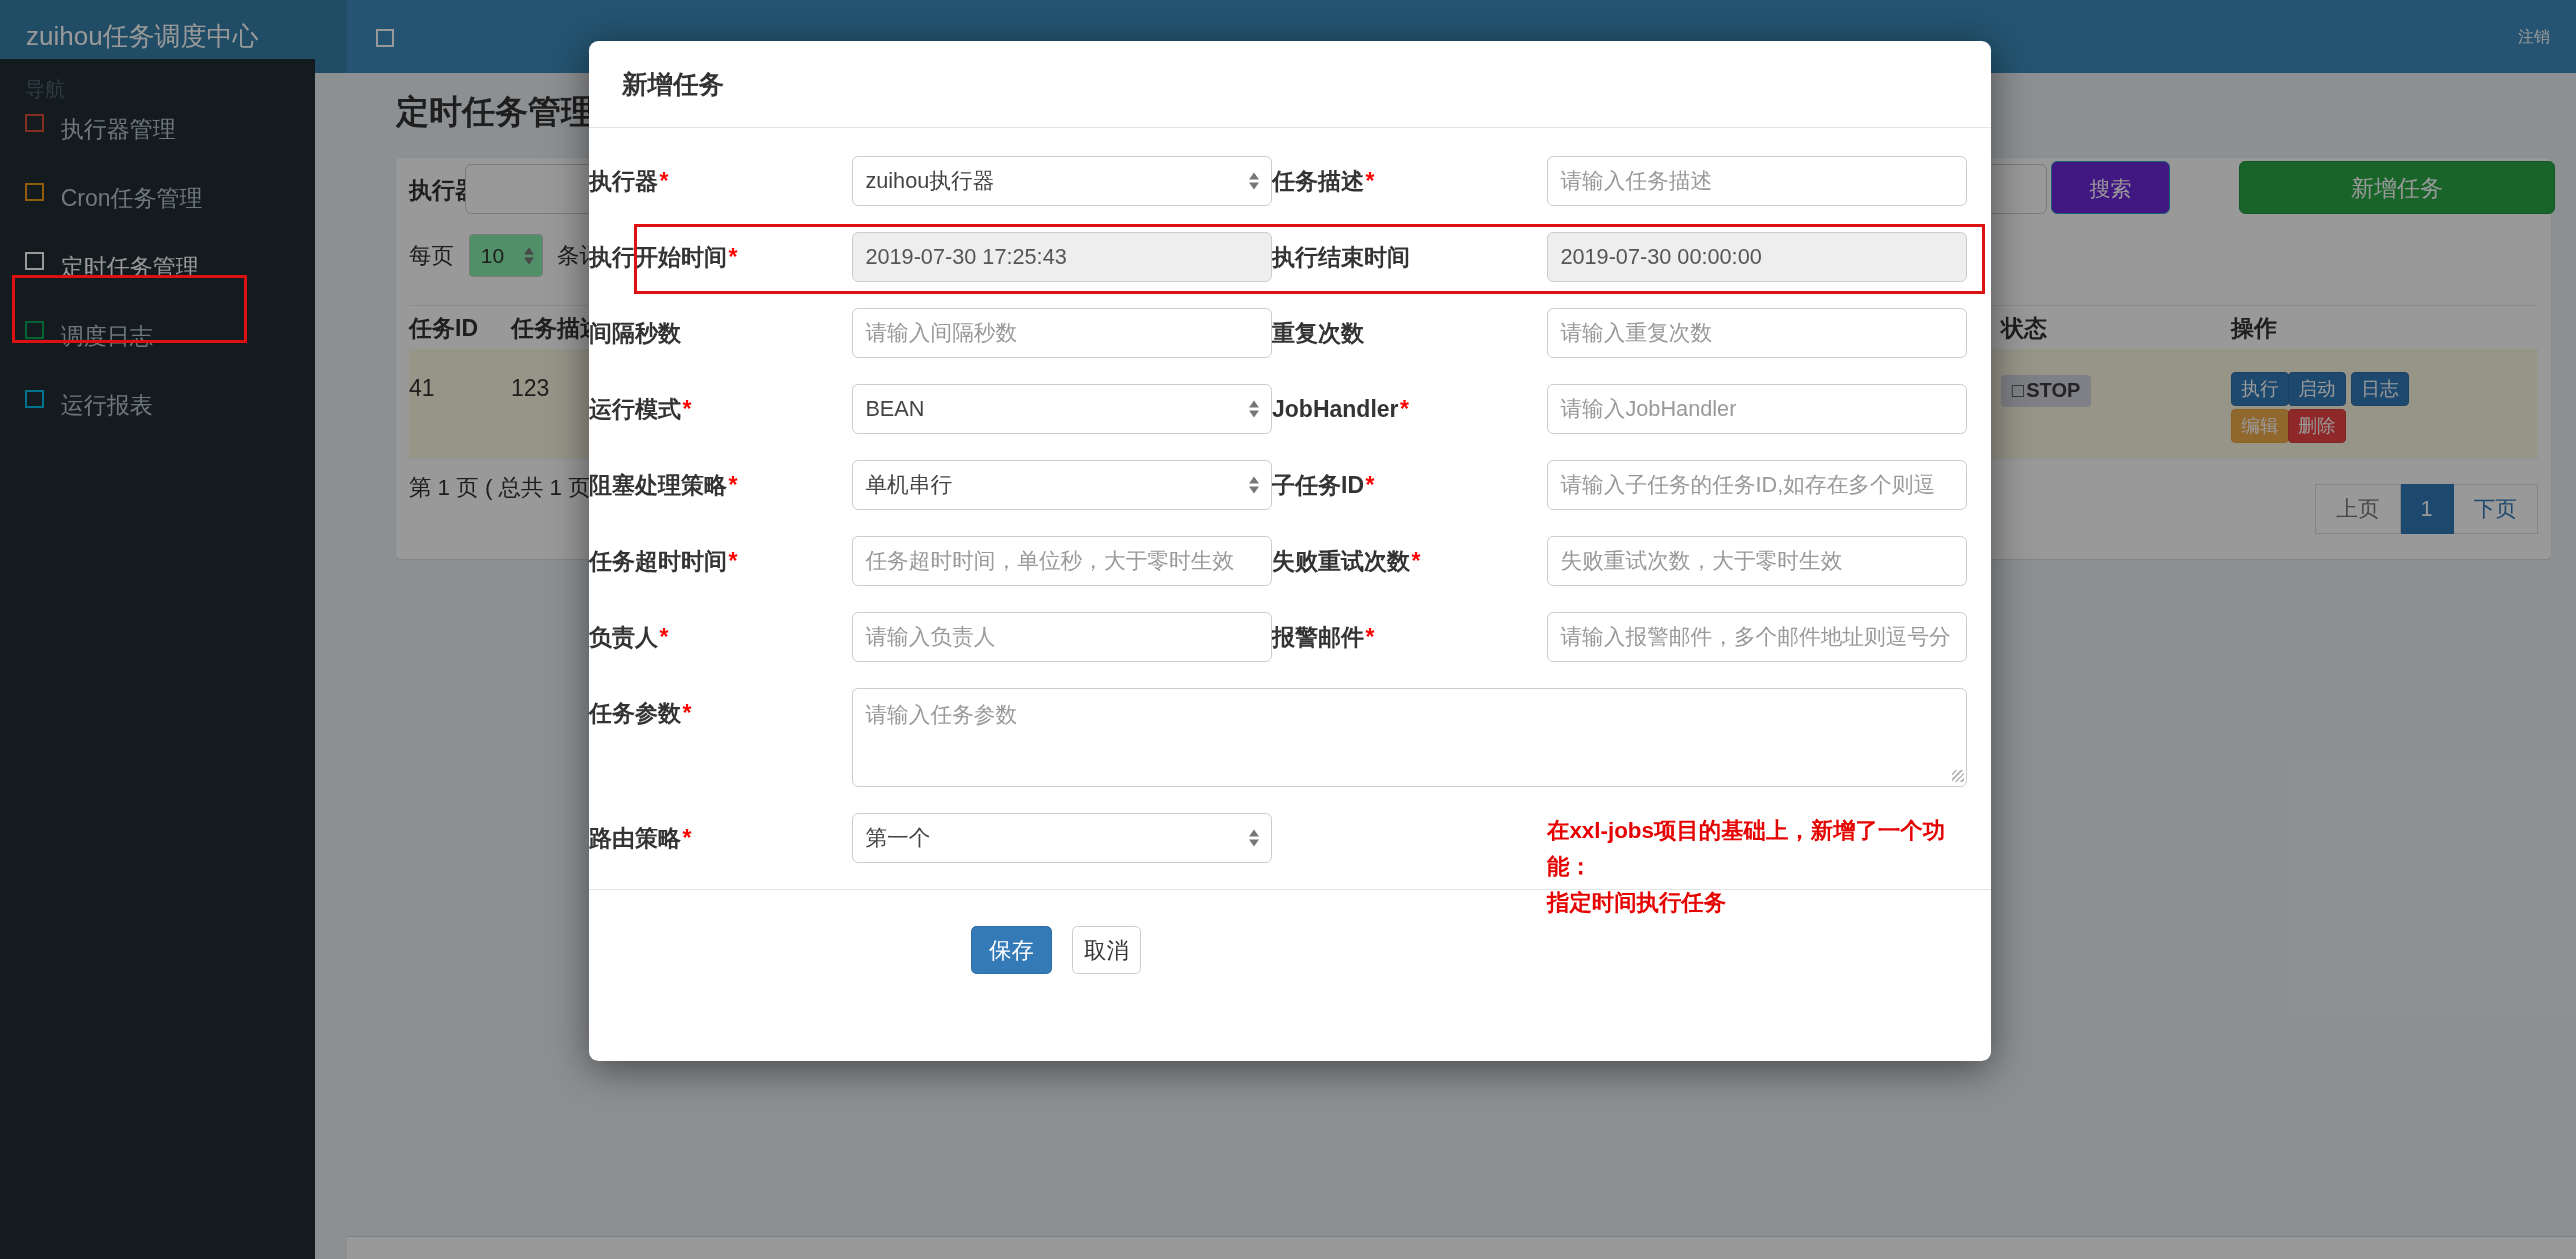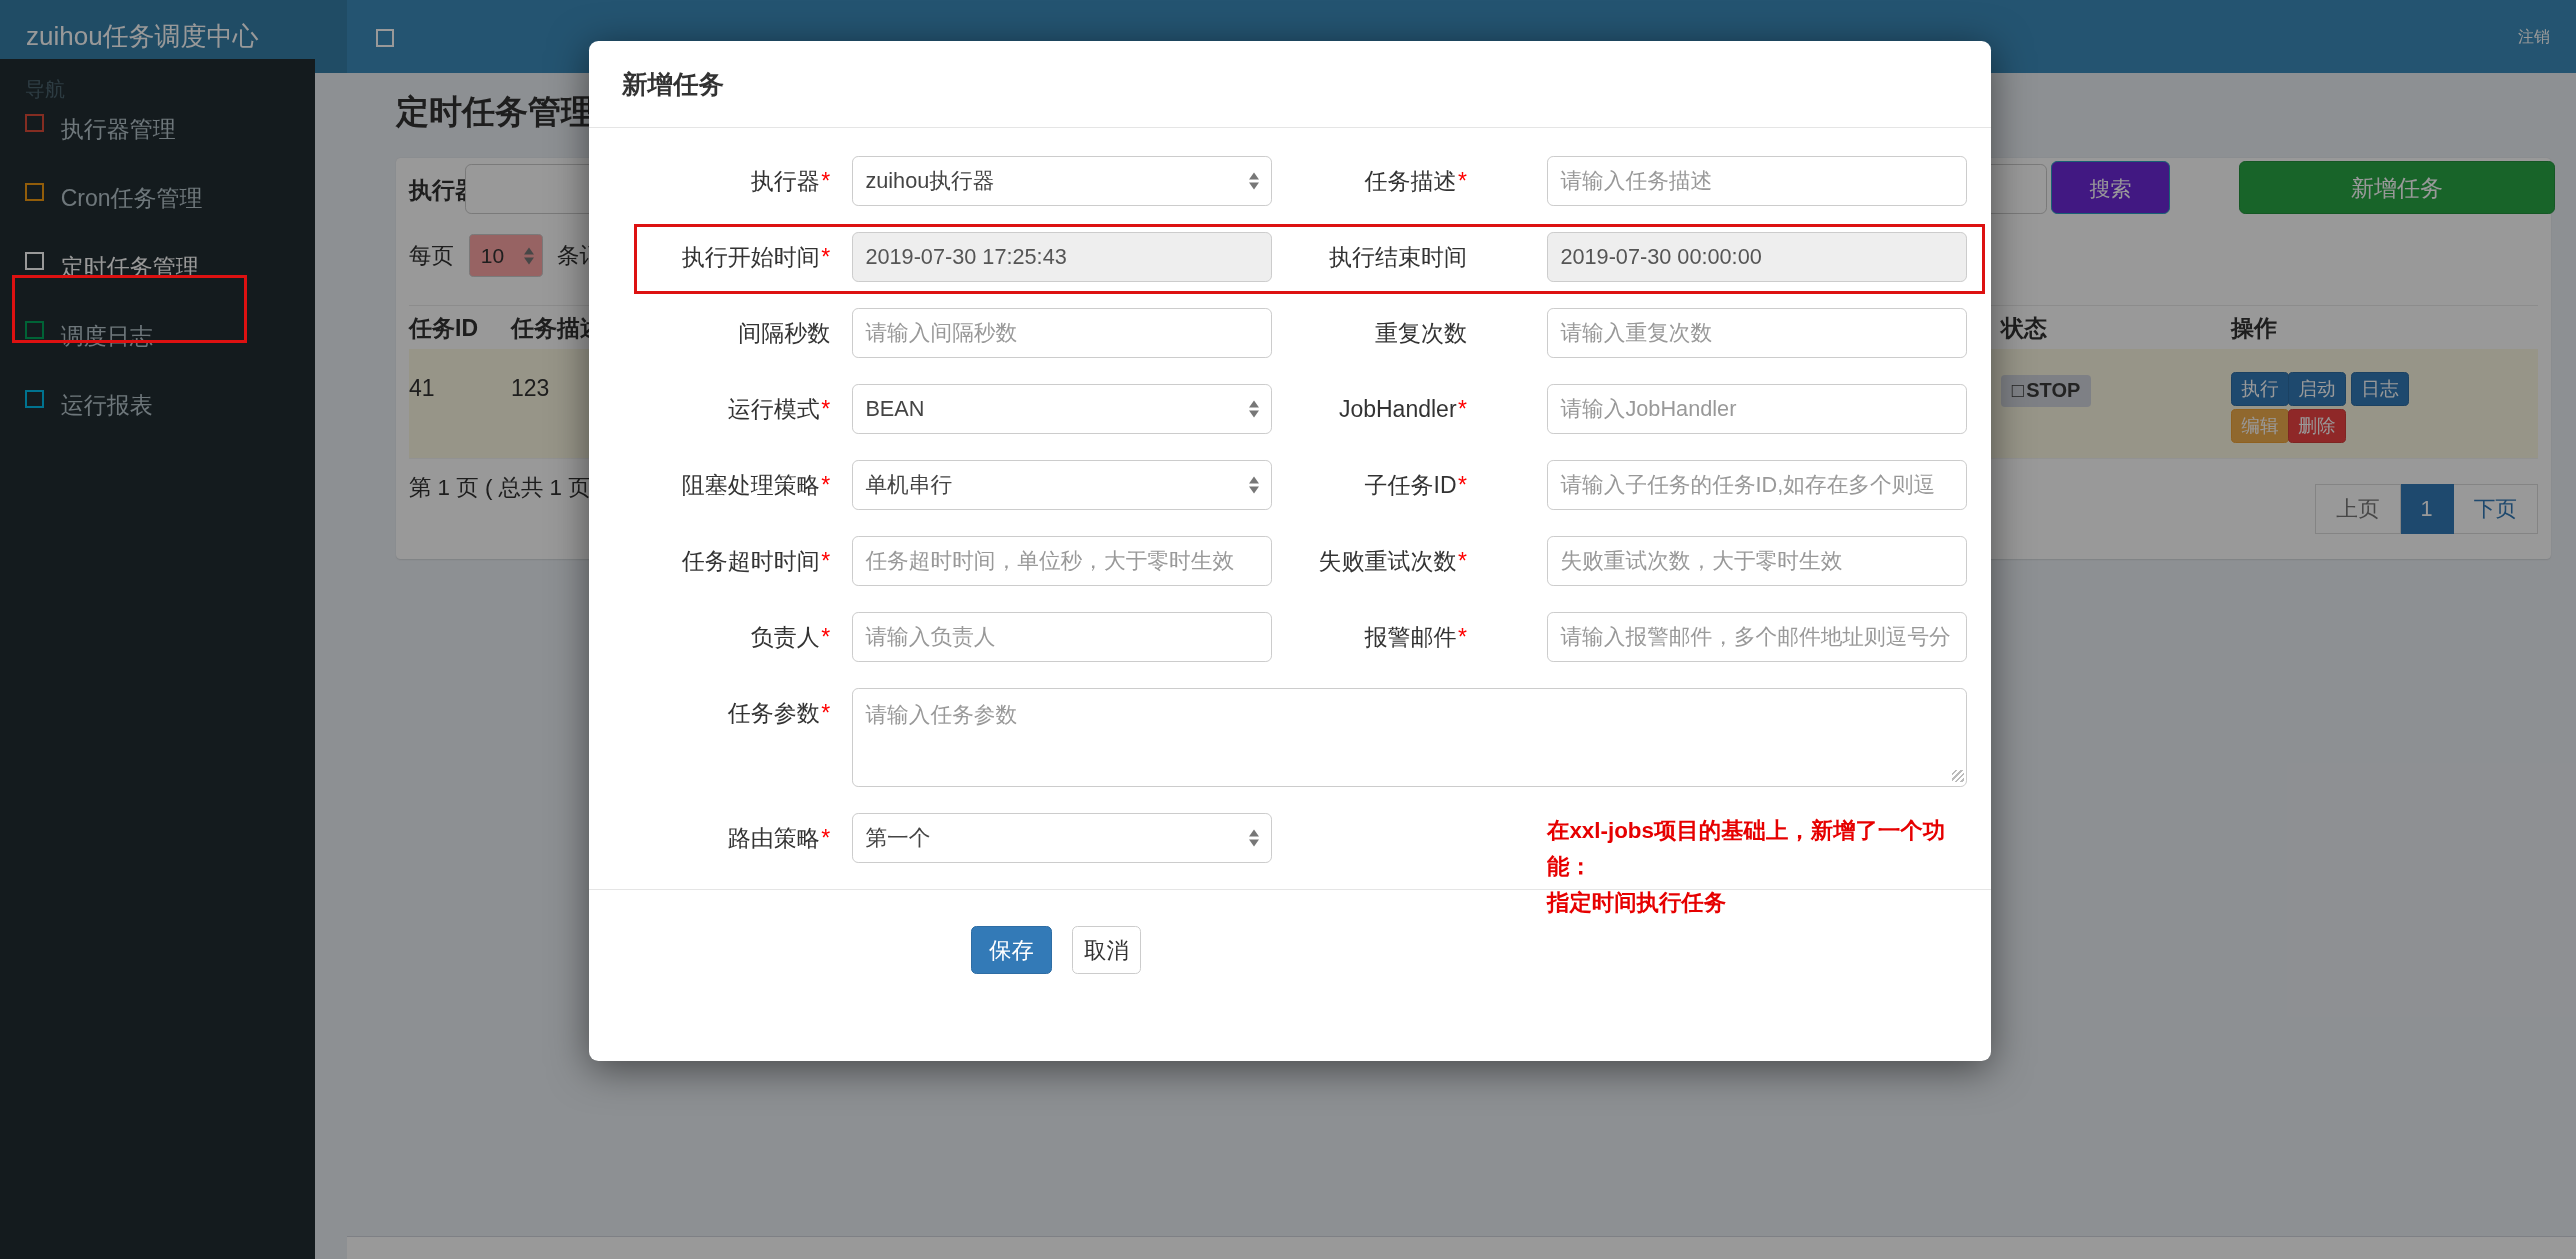--- a/index.html
+++ b/index.html
@@ -30,21 +30,21 @@
   .box{position:absolute;left:49px;top:85px;right:25px;height:401px;background:#fff;border-radius:4.6px;box-shadow:0 0.8px 1.5px rgba(0,0,0,.1)}
 
   .f-label{position:absolute;left:13px;top:9.3px;font-size:23px;font-weight:bold;line-height:46px}
   .f-select{position:absolute;left:69px;top:6.2px;width:232px;height:50px;background:#fff;border:0.8px solid #ccc;border-radius:6.2px;box-sizing:border-box}
   .f-input{position:absolute;left:1454px;top:6.2px;width:197px;height:50px;background:#fff;border:0.8px solid #ccc;border-radius:6.2px;box-sizing:border-box}
   .btn{display:inline-block;text-align:center;color:#fff;border-radius:6.2px;cursor:pointer;box-sizing:border-box;white-space:nowrap}
   .btn-search{position:absolute;left:1655px;top:3.1px;width:119px;height:53px;line-height:53px;font-size:21px;background:#6d28d9;border:0.8px solid #28a1c4}
   .btn-add{position:absolute;left:1843px;top:3.1px;width:316px;height:53px;line-height:53px;font-size:23px;background:#28a745;border:0.8px solid #23923d}
 
   .pp-prefix{position:absolute;left:13px;top:76px;font-size:22.4px;line-height:43px}
-  .pp-select{position:absolute;left:73px;top:76px;width:74px;height:43px;background:#fca5a5;border:0.8px solid #ccc;border-radius:4.6px;box-sizing:border-box;font-size:21px;color:#333;line-height:41px;padding-left:10.8px}
+  .pp-select{position:absolute;left:73px;top:76px;width:74px;height:43px;background:#86efac;border:0.8px solid #ccc;border-radius:4.6px;box-sizing:border-box;font-size:21px;color:#333;line-height:41px;padding-left:10.8px}
   .pp-suffix{position:absolute;left:161px;top:76px;font-size:22.4px;line-height:43px;white-space:nowrap}
 
   .thead{position:absolute;left:13px;right:13px;top:147px;height:44px;border-top:0.8px solid #eaeaea;border-bottom:0.8px solid #eaeaea;font-weight:bold;font-size:23px}
   .thead span{position:absolute;top:0;line-height:44px;white-space:nowrap}
   .trow{position:absolute;left:13px;right:13px;top:191px;height:109px;background:#fcf8e3;border-bottom:0.8px solid #f4f4f4;font-size:23px}
   .trow .cell{position:absolute;top:22.4px;line-height:34px;white-space:nowrap}
   .status-badge{position:absolute;left:1592px;top:25.5px;background:#d2d6de;color:#3b3b3b;font-weight:bold;font-size:20px;border-radius:3.9px;padding:4.6px 10.8px;white-space:nowrap}
   .st-icon::before{content:"□";margin-right:2.3px}
   .btn-xs{position:absolute;height:34px;line-height:32.5px;font-size:18.6px;padding:0 9.3px;border-radius:4.6px}
   .b-run{left:1822px;top:23px;background:#337ab7;border:0.8px solid #2e6da4}
@@ -63,21 +63,21 @@
   .footer{position:absolute;left:347px;right:0;bottom:0;height:21.7px;background:#fff;border-top:0.8px solid #d2d6de;z-index:1}
 
   
   .backdrop{position:absolute;inset:0;background:rgba(0,0,0,.40);z-index:40}
   .modal{position:absolute;left:589px;top:41px;width:1402px;height:1020px;background:#fff;border-radius:9.3px;
          box-shadow:0 7.7px 39px rgba(0,0,0,.5);z-index:50;box-sizing:border-box}
   .modal-header{height:87px;border-bottom:0.8px solid #e5e5e5;box-sizing:border-box}
   .modal-title{font-size:25.5px;font-weight:bold;line-height:87px;padding-left:33px}
   .modal-body{padding-top:28px}
   .form-row{display:flex;height:50px;margin-bottom:26px}
-  .flabel{font-size:23px;font-weight:normal;line-height:50px;text-align:right;box-sizing:border-box;white-space:nowrap}
+  .flabel{font-size:23px;font-weight:bold;line-height:50px;text-align:left;box-sizing:border-box;white-space:nowrap}
   .fl-l{width:263px;padding-right:21.7px}
   .fl-r{width:275px;padding-right:80px}
   .req{color:#f00;margin-left:1.5px}
   .fctrl{width:420px;position:relative}
   .inp{width:100%;height:50px;border:0.8px solid #ccc;border-radius:6.2px;box-sizing:border-box;
        font-size:21.7px;color:#555;padding:0 12.4px;font-family:inherit;outline:none;background:#fff}
   .inp.ro{background:#eee}
   .inp::placeholder{color:#999;opacity:1}
   .sel{position:relative;height:50px;border:0.8px solid #ccc;border-radius:6.2px;background:#fff;box-sizing:border-box;
        font-size:21.7px;color:#444;line-height:48px;padding-left:12.4px;cursor:pointer}

